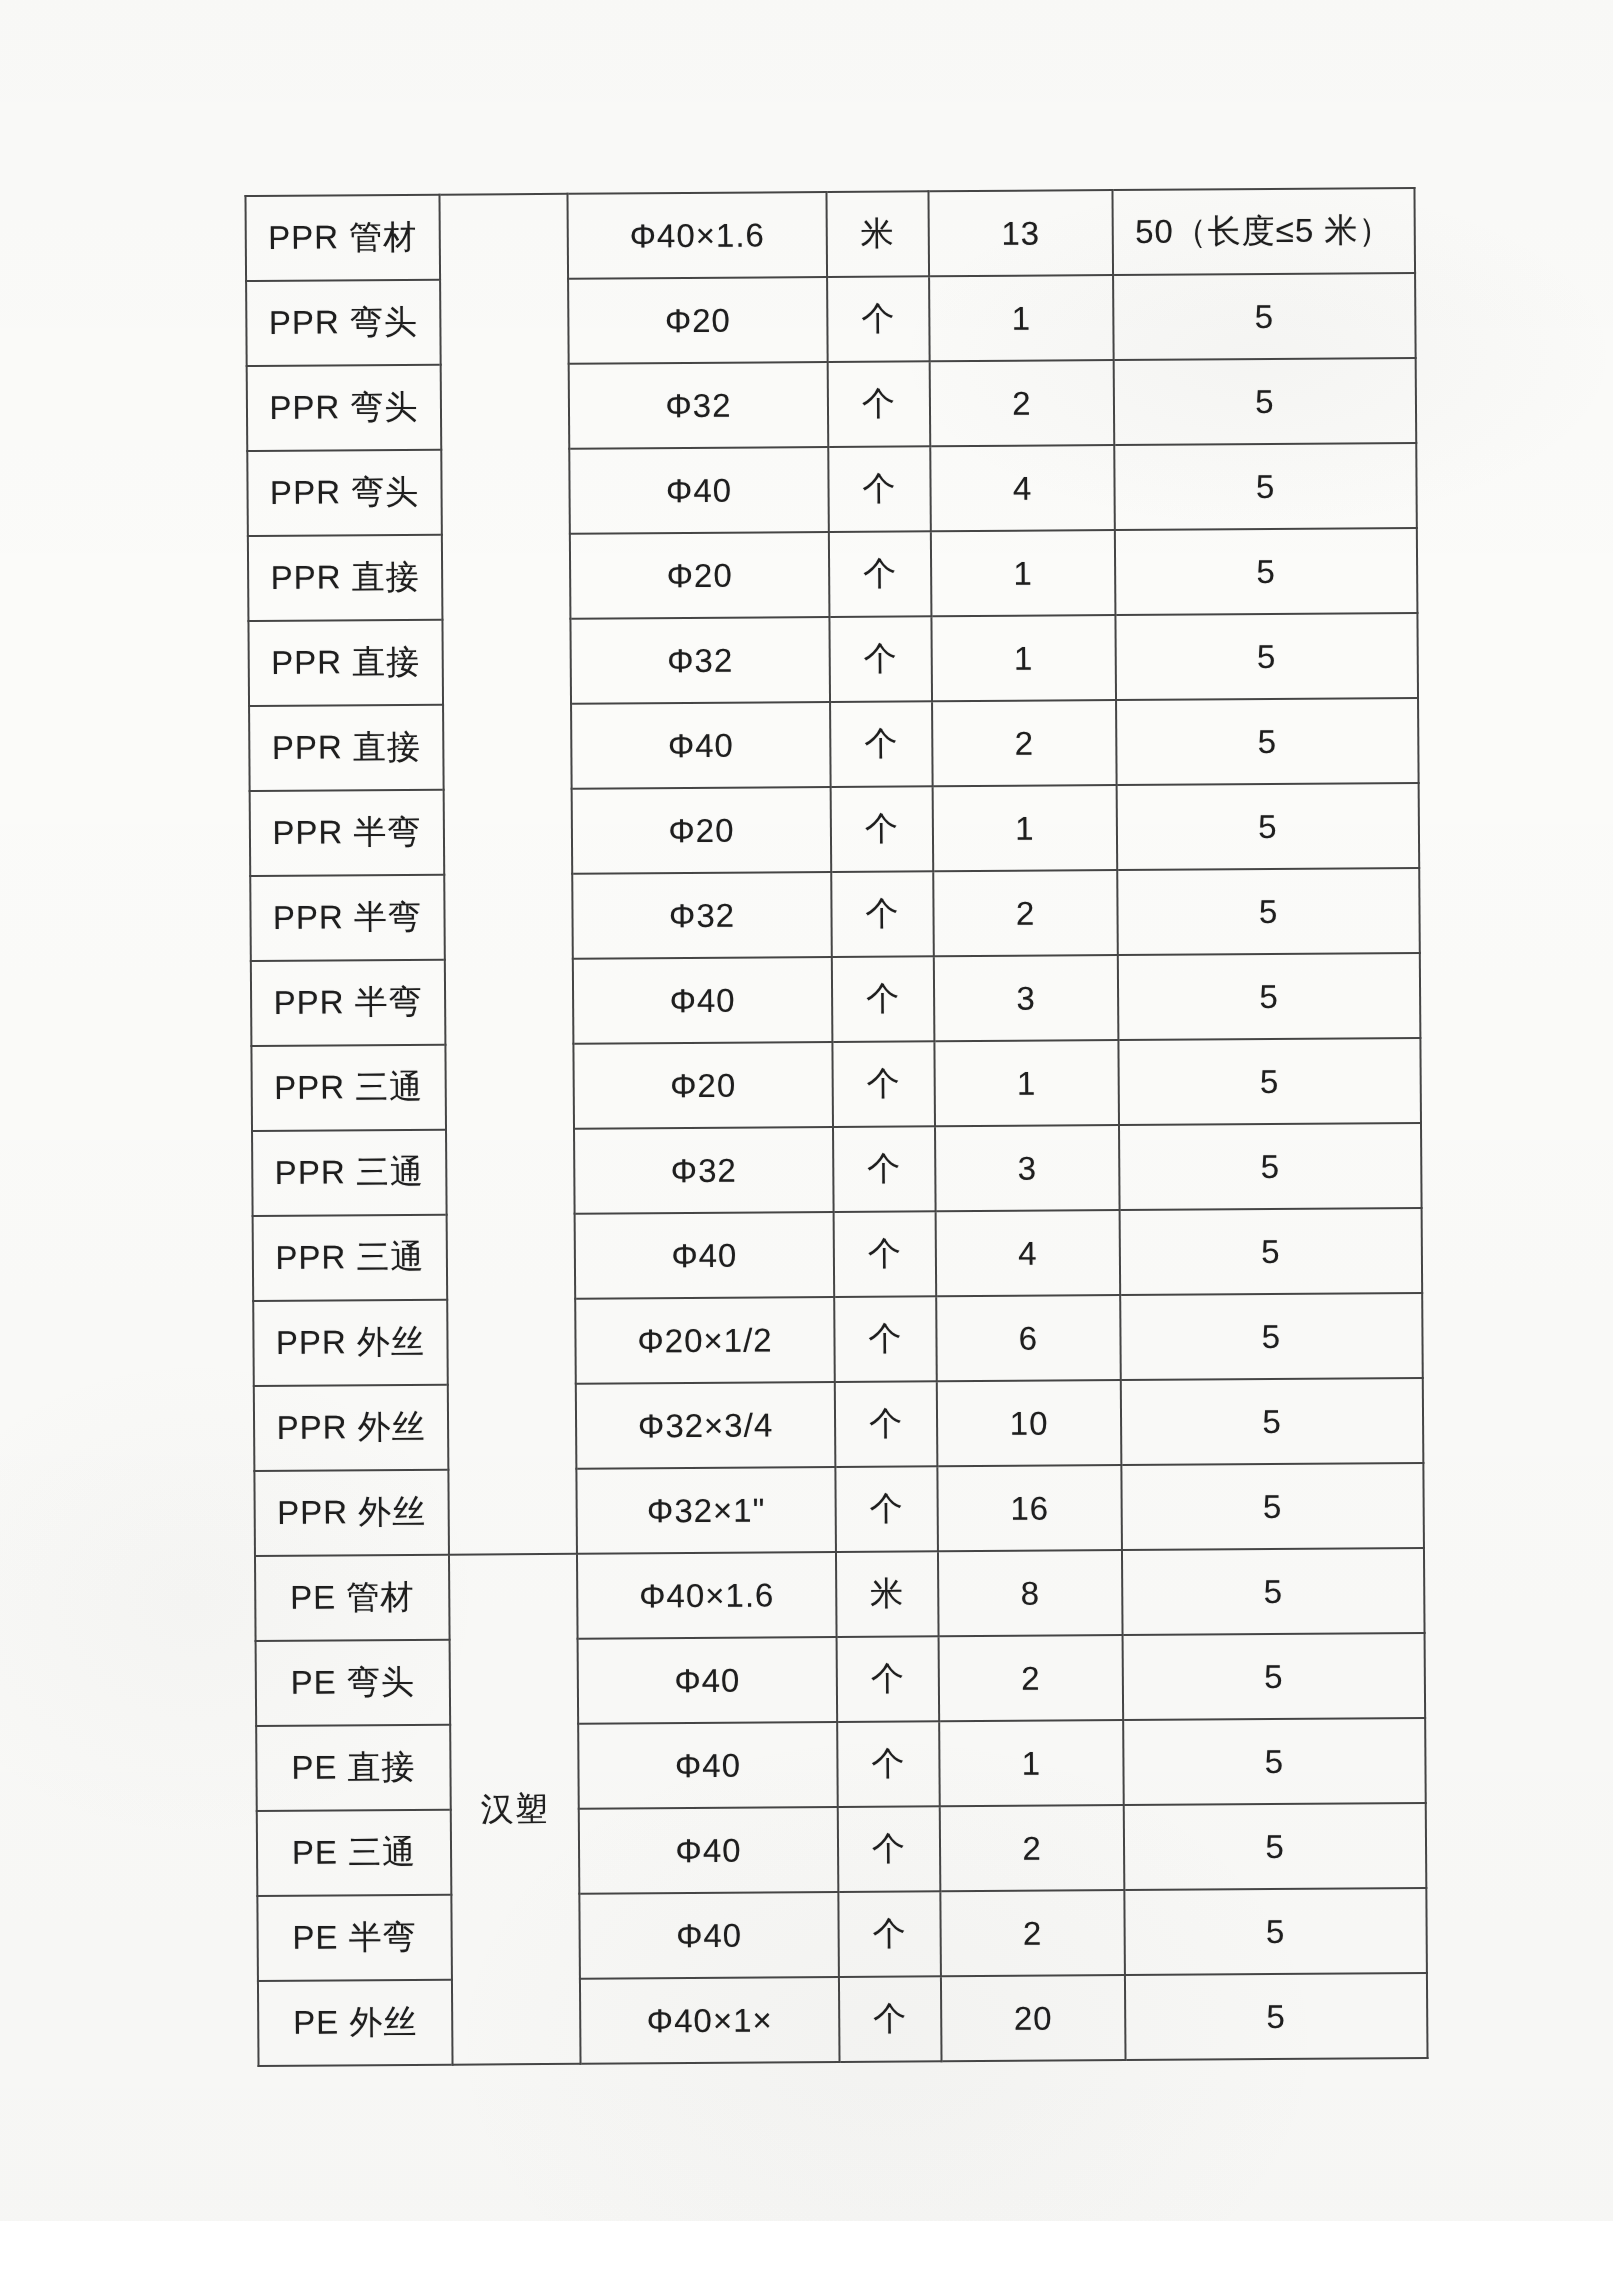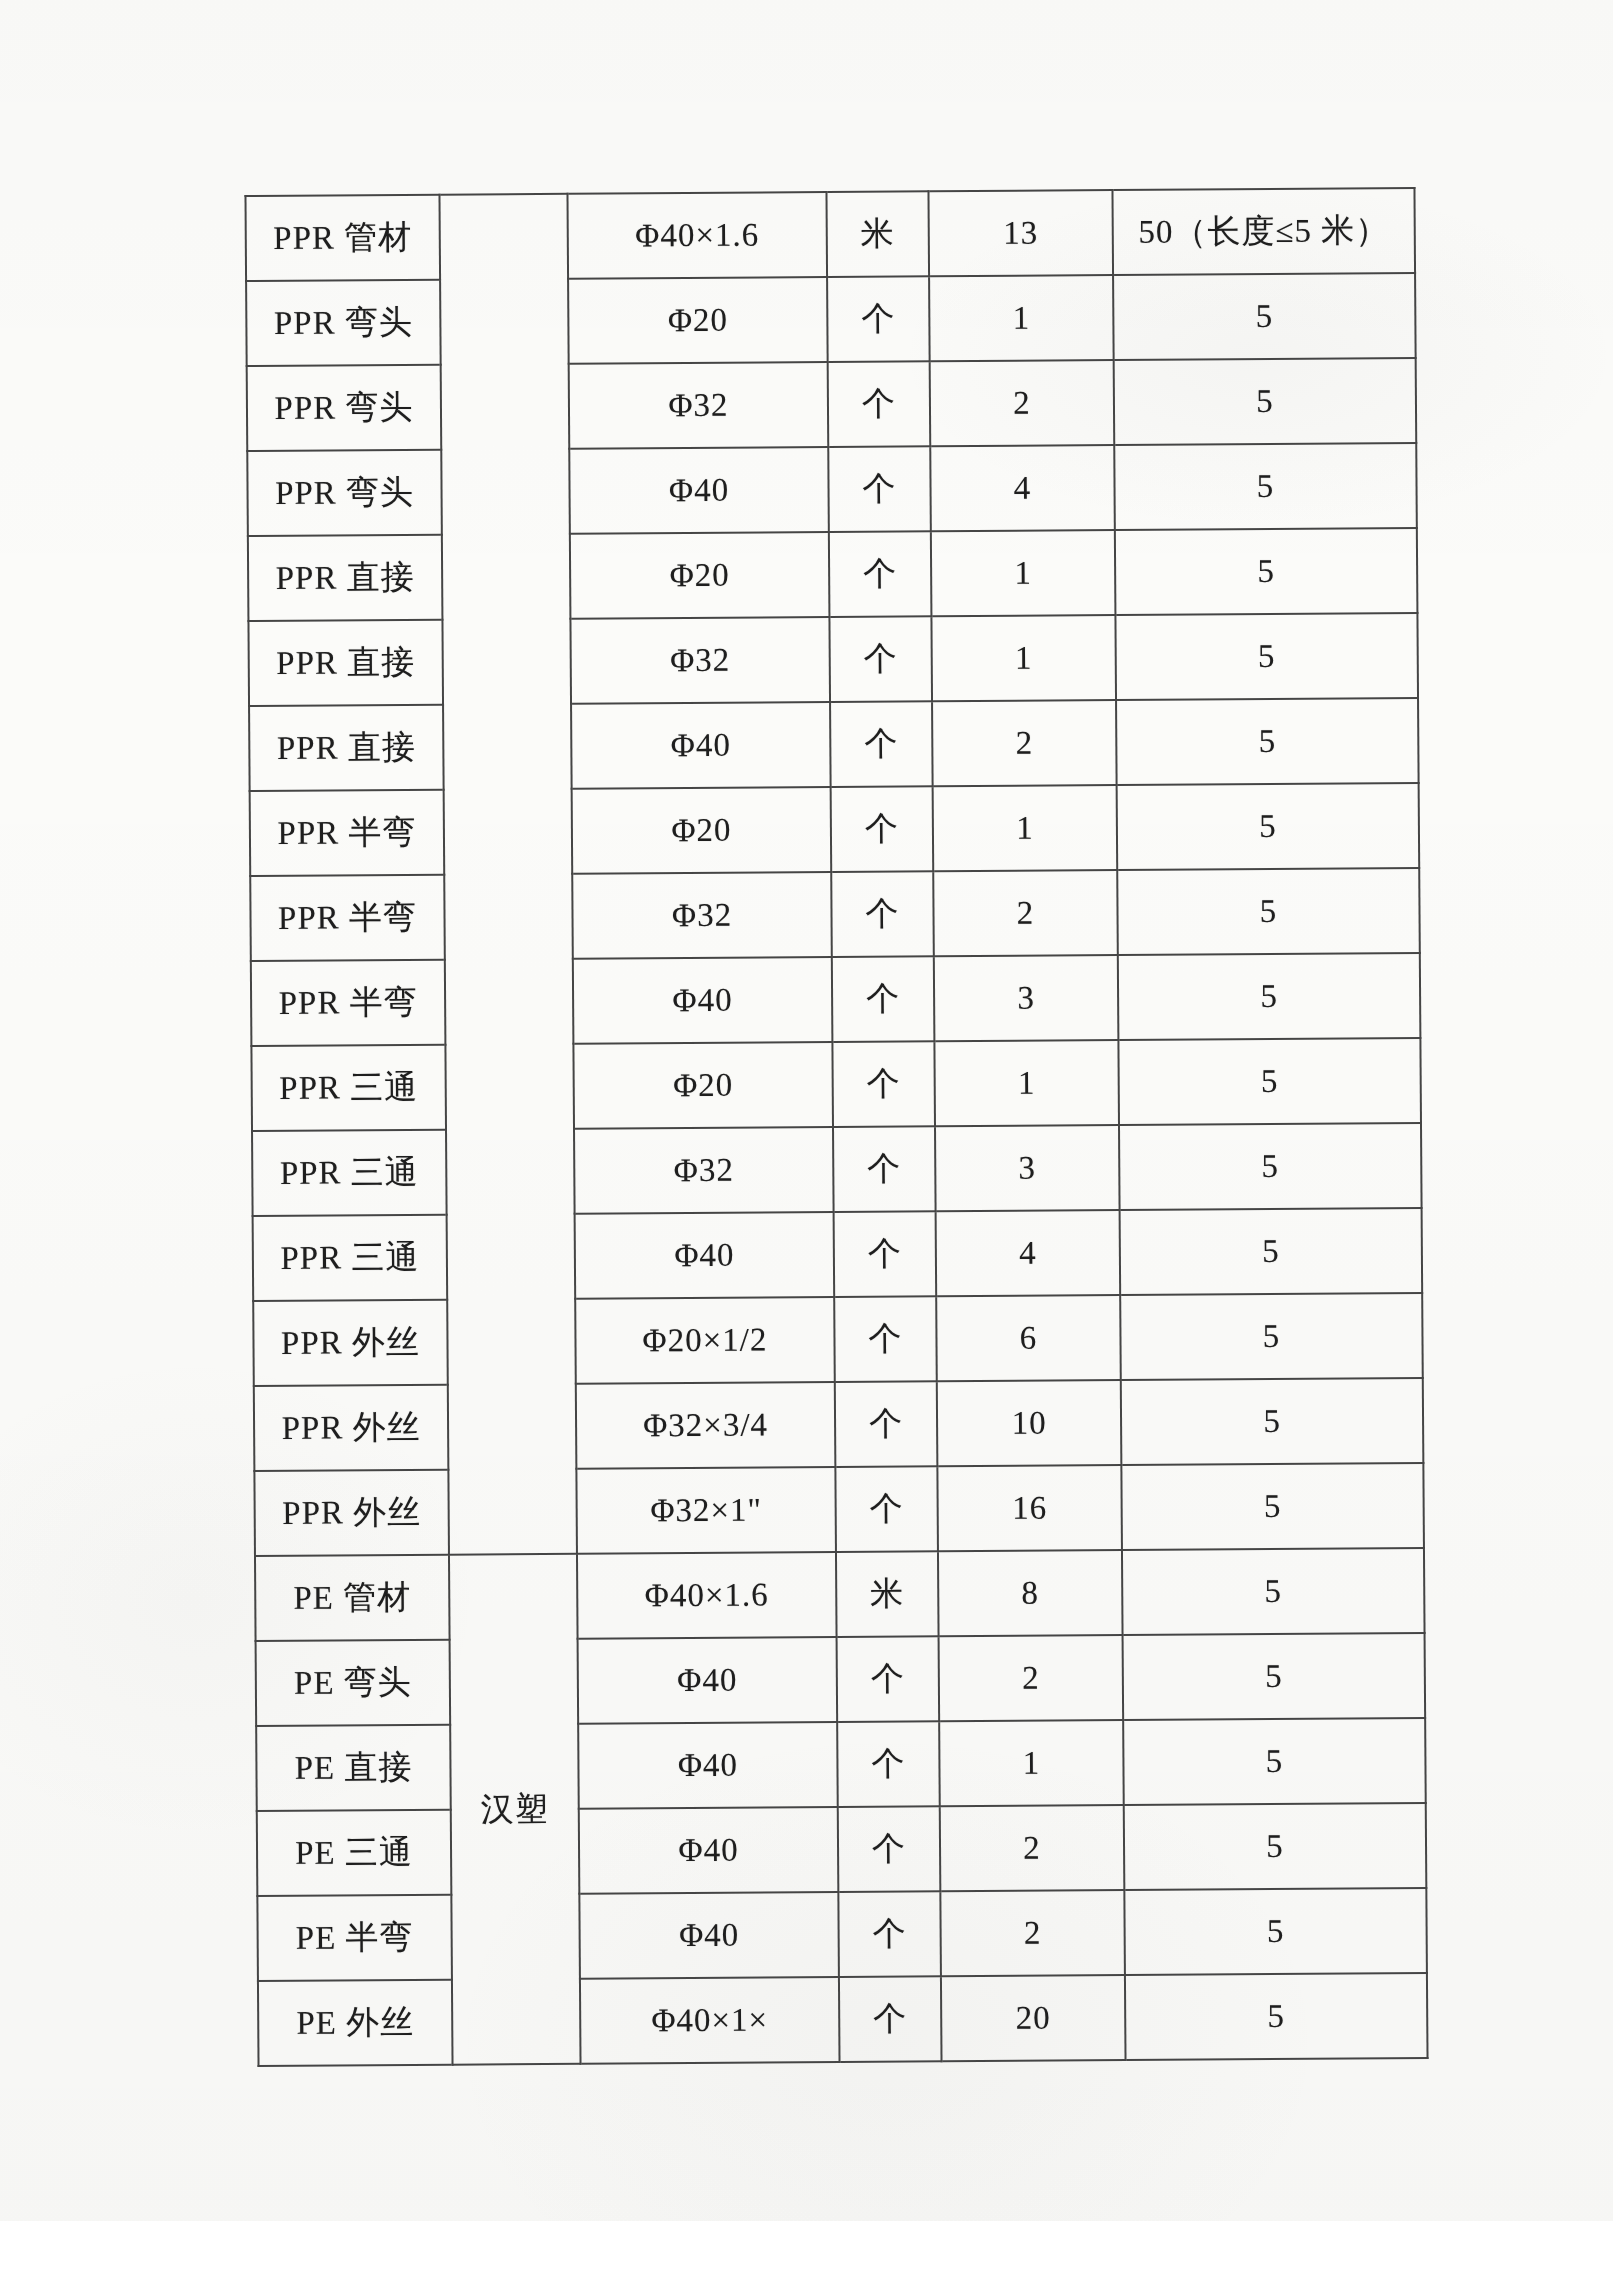--- a/index.html
+++ b/index.html
@@ -1,21 +1,21 @@
 <!DOCTYPE html>
 <html><head>
 <meta charset="utf-8">
 <style>
   html,body{margin:0;padding:0;}
   .page{
     position:relative;
     width:1613px;height:2221px;
     background:#fbfbf9;
     overflow:hidden;
-    font-family:Liberation Serif, serif;
+    font-family:Liberation Sans, sans-serif;
   }
   
   .scan-noise{
     position:absolute;inset:0;pointer-events:none;
     background:
       radial-gradient(608px 294px at 78% 16%, rgba(120,120,120,0.045), rgba(120,120,120,0) 60%),
       radial-gradient(490px 412px at 12% 72%, rgba(120,120,120,0.03), rgba(120,120,120,0) 60%),
       radial-gradient(686px 490px at 55% 92%, rgba(120,120,120,0.035), rgba(120,120,120,0) 65%),
       linear-gradient(180deg, rgba(0,0,0,0.012), rgba(0,0,0,0) 30%, rgba(0,0,0,0.02));
   }

